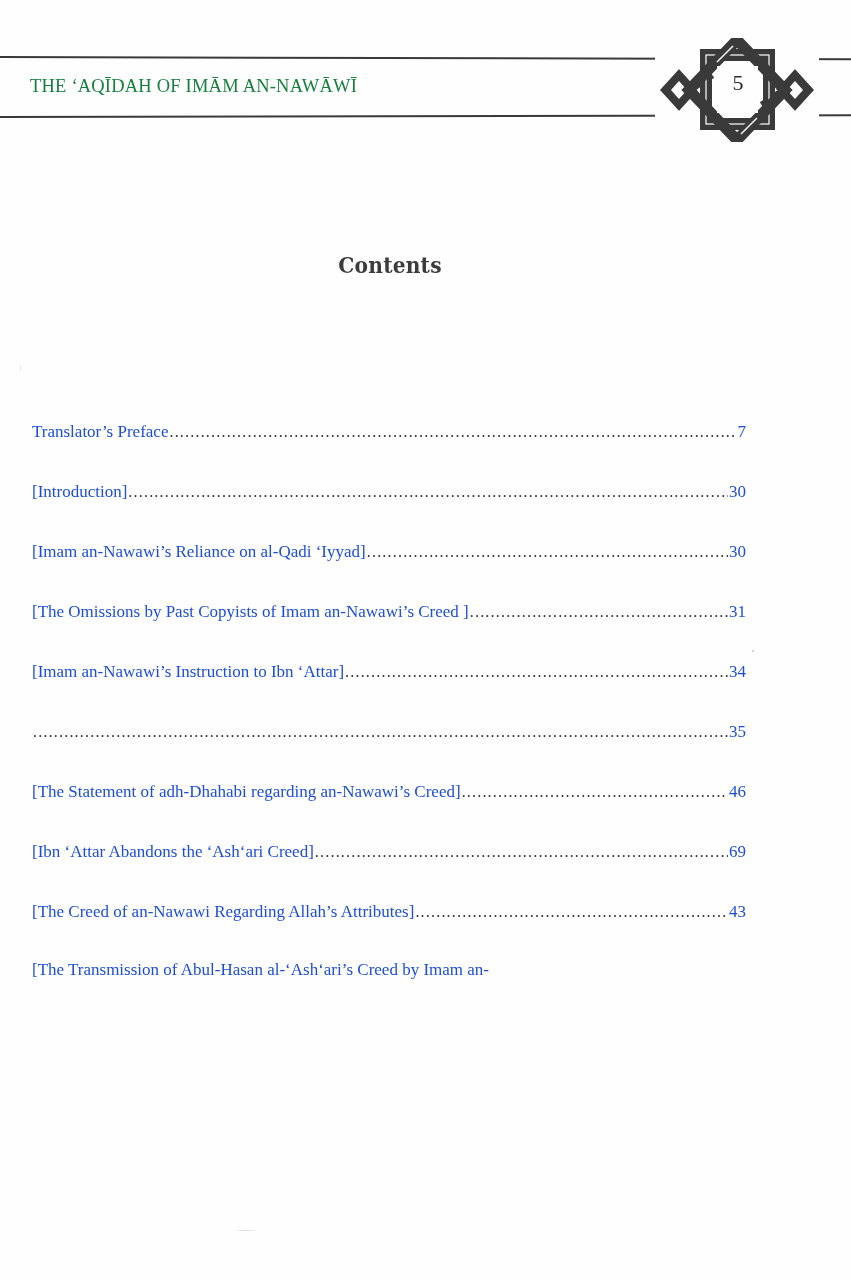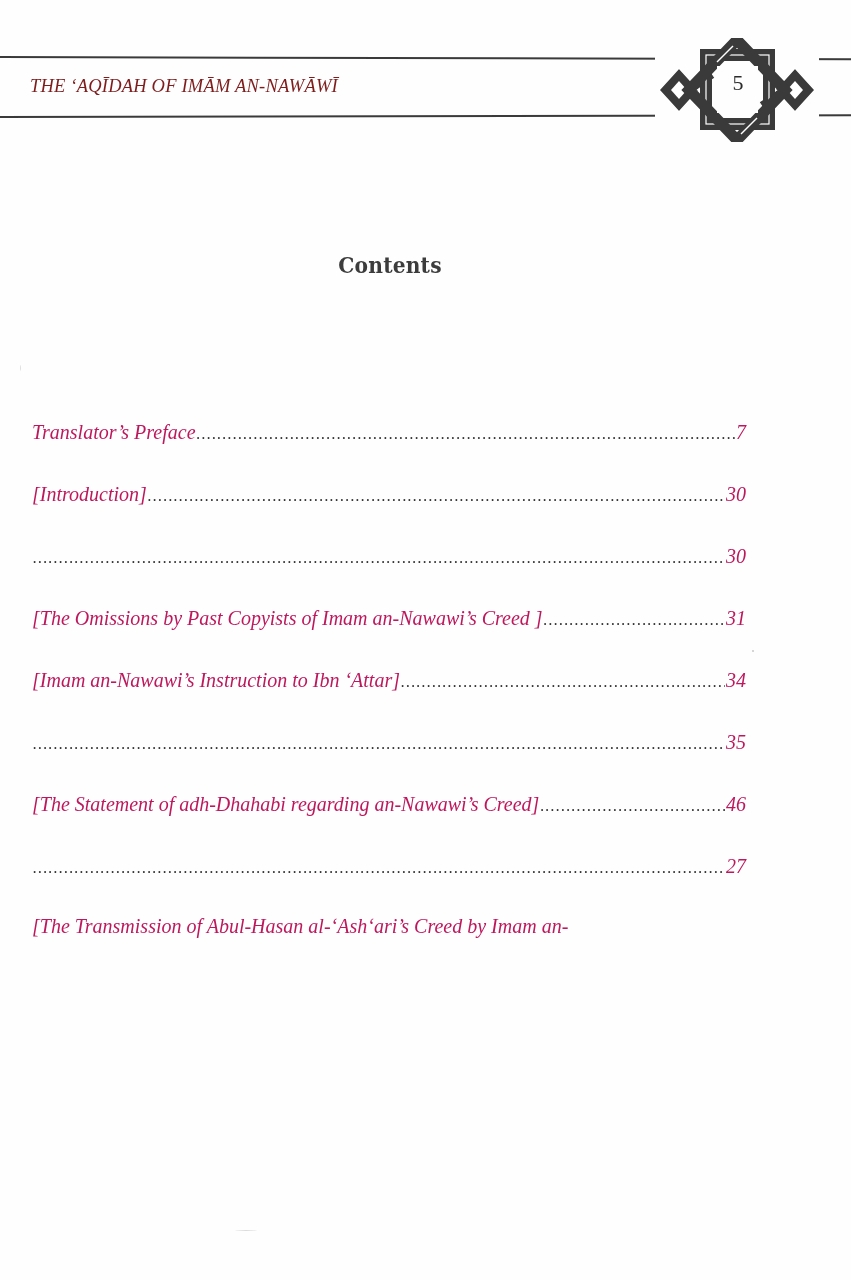--- a/index.html
+++ b/index.html
@@ -29,23 +29,22 @@
       background: #3a3a3a;
     }
     .header-rule.top { top: 56px; width: 851px; transform: rotate(0.15deg); transform-origin: left; }
     .header-rule.bottom { top: 116px; width: 851px; transform: rotate(-0.12deg); transform-origin: left; }
     .running-title {
       position: absolute;
       left: 30px;
       top: 76px;
       font-size: 18.5px;
       letter-spacing: 0.2px;
-      color: #7f1d1d;
+      color: #15803d;
       white-space: nowrap;
-      font-style: italic;
     }
     .emblem {
       position: absolute;
       left: 655px;
       top: 38px;
       width: 164px;
       height: 104px;
       background: #fefefe;
     }
     .emblem svg { position: absolute; left: 0; top: 0; }
@@ -75,25 +74,24 @@
     }
     
     .toc {
       position: absolute;
       left: 32px;
       top: 418px;
       width: 714px;
     }
     .toc-entry {
       position: relative;
-      font-size: 20px;
+      font-size: 17px;
       line-height: 28px;
-      color: #be185d;
+      color: #1d4ed8;
       margin-bottom: 32px;
-      font-style: italic;
     }
     .toc-line {
       display: flex;
       align-items: baseline;
       white-space: nowrap;
     }
     .toc-line .label { flex: 0 0 auto; }
     .toc-line .leader {
       flex: 1 1 auto;
       overflow: hidden;
@@ -166,20 +164,21 @@
     <div class="toc-entry">
       <div class="toc-line">
         <span class="label">[Introduction]</span>
         <span class="leader"></span>
         <span class="pg">30</span>
       </div>
     </div>
 
     <div class="toc-entry">
       <div class="toc-line">
+        <span class="label">[Imam an-Nawawi’s Reliance on al-Qadi ‘Iyyad]</span>
         <span class="leader"></span>
         <span class="pg">30</span>
       </div>
     </div>
 
     <div class="toc-entry">
       <div class="toc-line">
         <span class="label">[The Omissions by Past Copyists of Imam an-Nawawi’s Creed ]</span>
         <span class="leader"></span>
         <span class="pg">31</span>
@@ -205,26 +204,34 @@
     <div class="toc-entry">
       <div class="toc-line">
         <span class="label">[The Statement of adh-Dhahabi regarding an-Nawawi’s Creed]</span>
         <span class="leader"></span>
         <span class="pg">46</span>
       </div>
     </div>
 
     <div class="toc-entry">
       <div class="toc-line">
-        <span class="leader"></span>
-        <span class="pg">27</span>
-      </div>
-    </div>
-
-
+        <span class="label">[Ibn ‘Attar Abandons the ‘Ash‘ari Creed]</span>
+        <span class="leader"></span>
+        <span class="pg">69</span>
+      </div>
+    </div>
+
+
+    <div class="toc-entry">
+      <div class="toc-line">
+        <span class="label">[The Creed of an-Nawawi Regarding Allah’s Attributes]</span>
+        <span class="leader"></span>
+        <span class="pg">43</span>
+      </div>
+    </div>
 
     <div class="toc-entry multi" style="margin-top:-2px;">
       <div class="first-line" style="margin-bottom:16px;">[The Transmission of Abul-Hasan al-‘Ash‘ari’s Creed by Imam an-</div>
     </div>
 
   </div>
 
   <div class="speck" style="left:752px;top:650px;width:2px;height:2px;"></div>
   <div class="speck" style="left:235px;top:1230px;width:22px;height:1px;background:#dcdcdc;"></div>
   <div class="speck" style="left:20px;top:365px;width:1px;height:6px;background:#e0e0e0;"></div>

